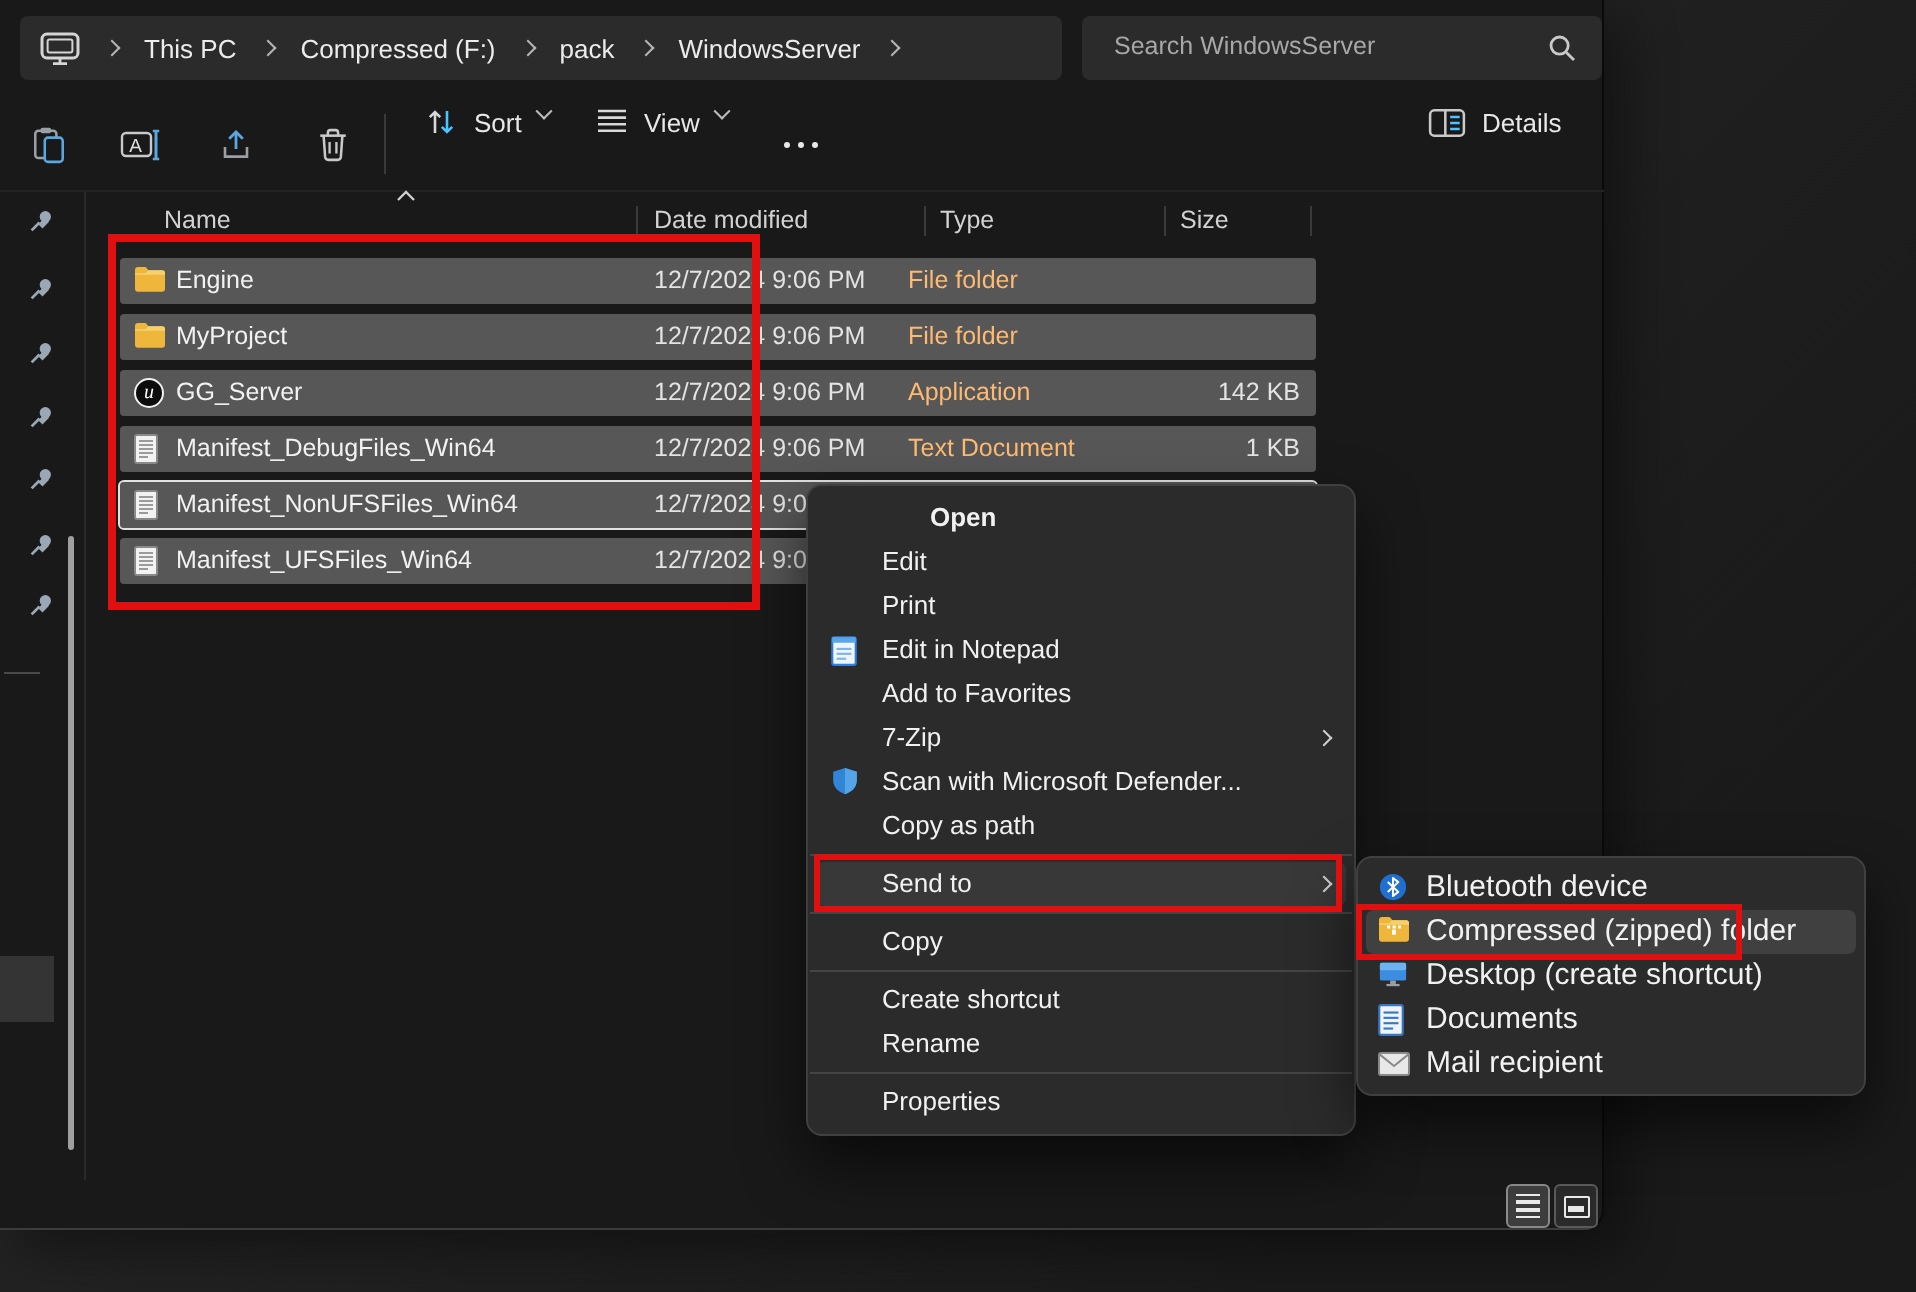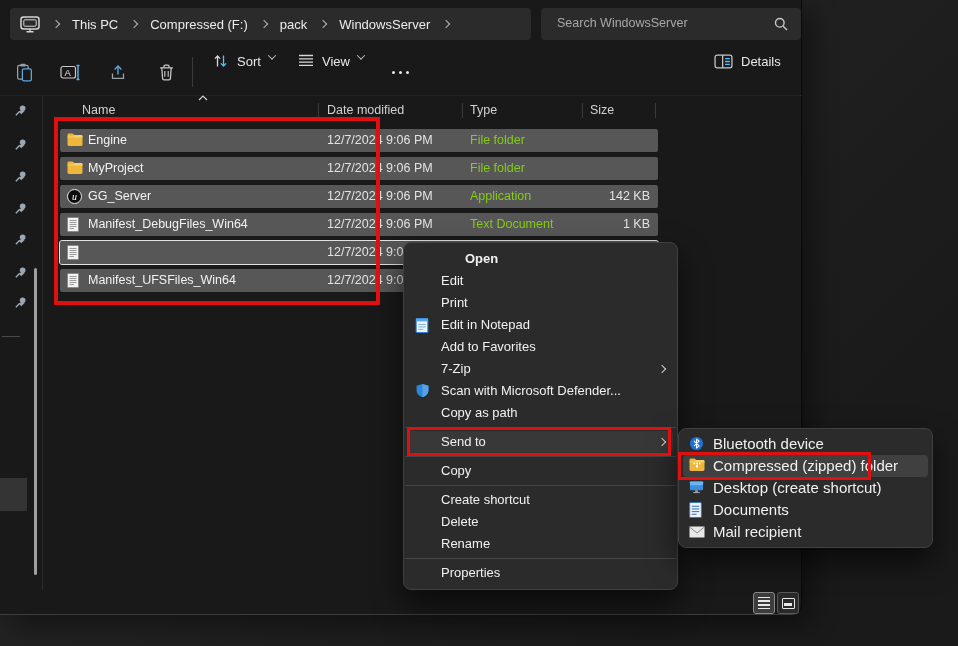--- a/index.html
+++ b/index.html
@@ -54,21 +54,21 @@
   .colhead { position: absolute; top: 98px; height: 24px; line-height: 24px; font-size: 12.5px; color: #d2d2d2; }
   .hsep { position: absolute; top: 103px; width: 1px; height: 15px; background: #3a3a3a; }
   .sortcaret { position: absolute; left: 198px; top: 95px; }
 
   
   .row { position: absolute; left: 60px; width: 598px; height: 23px; background: #575757; border-radius: 2px; font-size: 12.5px; line-height: 23px; color: #f2f2f2; }
   .row.focused { outline: 1px solid #e2e2e2; }
   .ficon { position: absolute; left: 7px; top: 4px; width: 16px; height: 16px; }
   .fname { position: absolute; left: 28px; white-space: nowrap; }
   .fdate { position: absolute; left: 267px; color: #e3e3e3; white-space: nowrap; }
-  .ftype { position: absolute; left: 410px; color: #84cc16; white-space: nowrap; }
+  .ftype { position: absolute; left: 394px; color: #fdba74; white-space: nowrap; }
   .fsize { position: absolute; right: 8px; color: #e3e3e3; white-space: nowrap; }
   .ue { width: 15px; height: 15px; border: 1.2px solid #f0f0f0; border-radius: 50%; background: #0c0c0c;
         display: flex; align-items: center; justify-content: center;
         font-family: "Liberation Serif", serif; font-style: italic; font-size: 10px; color: #fff; line-height: 1; }
 
   
   .side-divider { position: absolute; left: 42px; top: 96px; width: 1px; height: 494px; background: #2a2a2a; }
   .pin { position: absolute; left: 13px; width: 15px; height: 15px; }
   .side-sep { position: absolute; left: 2px; top: 336px; width: 18px; height: 1px; background: #4a4a4a; }
   .side-scroll { position: absolute; left: 34px; top: 268px; width: 3px; height: 307px; background: #9f9f9f; border-radius: 2px; }
@@ -286,20 +286,21 @@
         <rect x=".5" y=".5" width="11" height="14" rx="1" fill="#f2f2f2" stroke="#8a8a8a"></rect>
         <g stroke="#9b9b9b" stroke-width="1">
             <line x1="2.5" y1="3.5" x2="9.5" y2="3.5"></line>
             <line x1="2.5" y1="5.5" x2="9.5" y2="5.5"></line>
             <line x1="2.5" y1="7.5" x2="9.5" y2="7.5"></line>
             <line x1="2.5" y1="9.5" x2="9.5" y2="9.5"></line>
             <line x1="2.5" y1="11.5" x2="7" y2="11.5"></line>
           </g>
       </svg>
     </span>
+    <span class="fname">Manifest_NonUFSFiles_Win64</span>
     <span class="fdate">12/7/2024 9:06 PM</span>
     <span class="ftype">Text Document</span>
     <span class="fsize">1 KB</span>
   </div>
 
   <div class="row" style="top:269px">
     <span class="ficon">
       <svg width="12" height="15" viewBox="0 0 12 15">
         <rect x=".5" y=".5" width="11" height="14" rx="1" fill="#f2f2f2" stroke="#8a8a8a"></rect>
         <g stroke="#9b9b9b" stroke-width="1">
@@ -421,21 +422,20 @@
   <div class="mi">Copy as path</div>
   <div class="msep"></div>
   <div class="mi hovered">
     <span>Send to</span>
     <span class="sub-arrow"></span>
   </div>
   <div class="msep"></div>
   <div class="mi">Copy</div>
   <div class="msep"></div>
   <div class="mi">Create shortcut</div>
-  <div class="mi">Delete</div>
   <div class="mi">Rename</div>
   <div class="msep"></div>
   <div class="mi">Properties</div>
 </div>
 
 <div class="submenu">
   <div class="smi">
     <span class="mi-ic">
       <svg width="15" height="15" viewBox="0 0 16 16">
         <circle cx="8" cy="8" r="7" fill="#1f6fd0"></circle>

